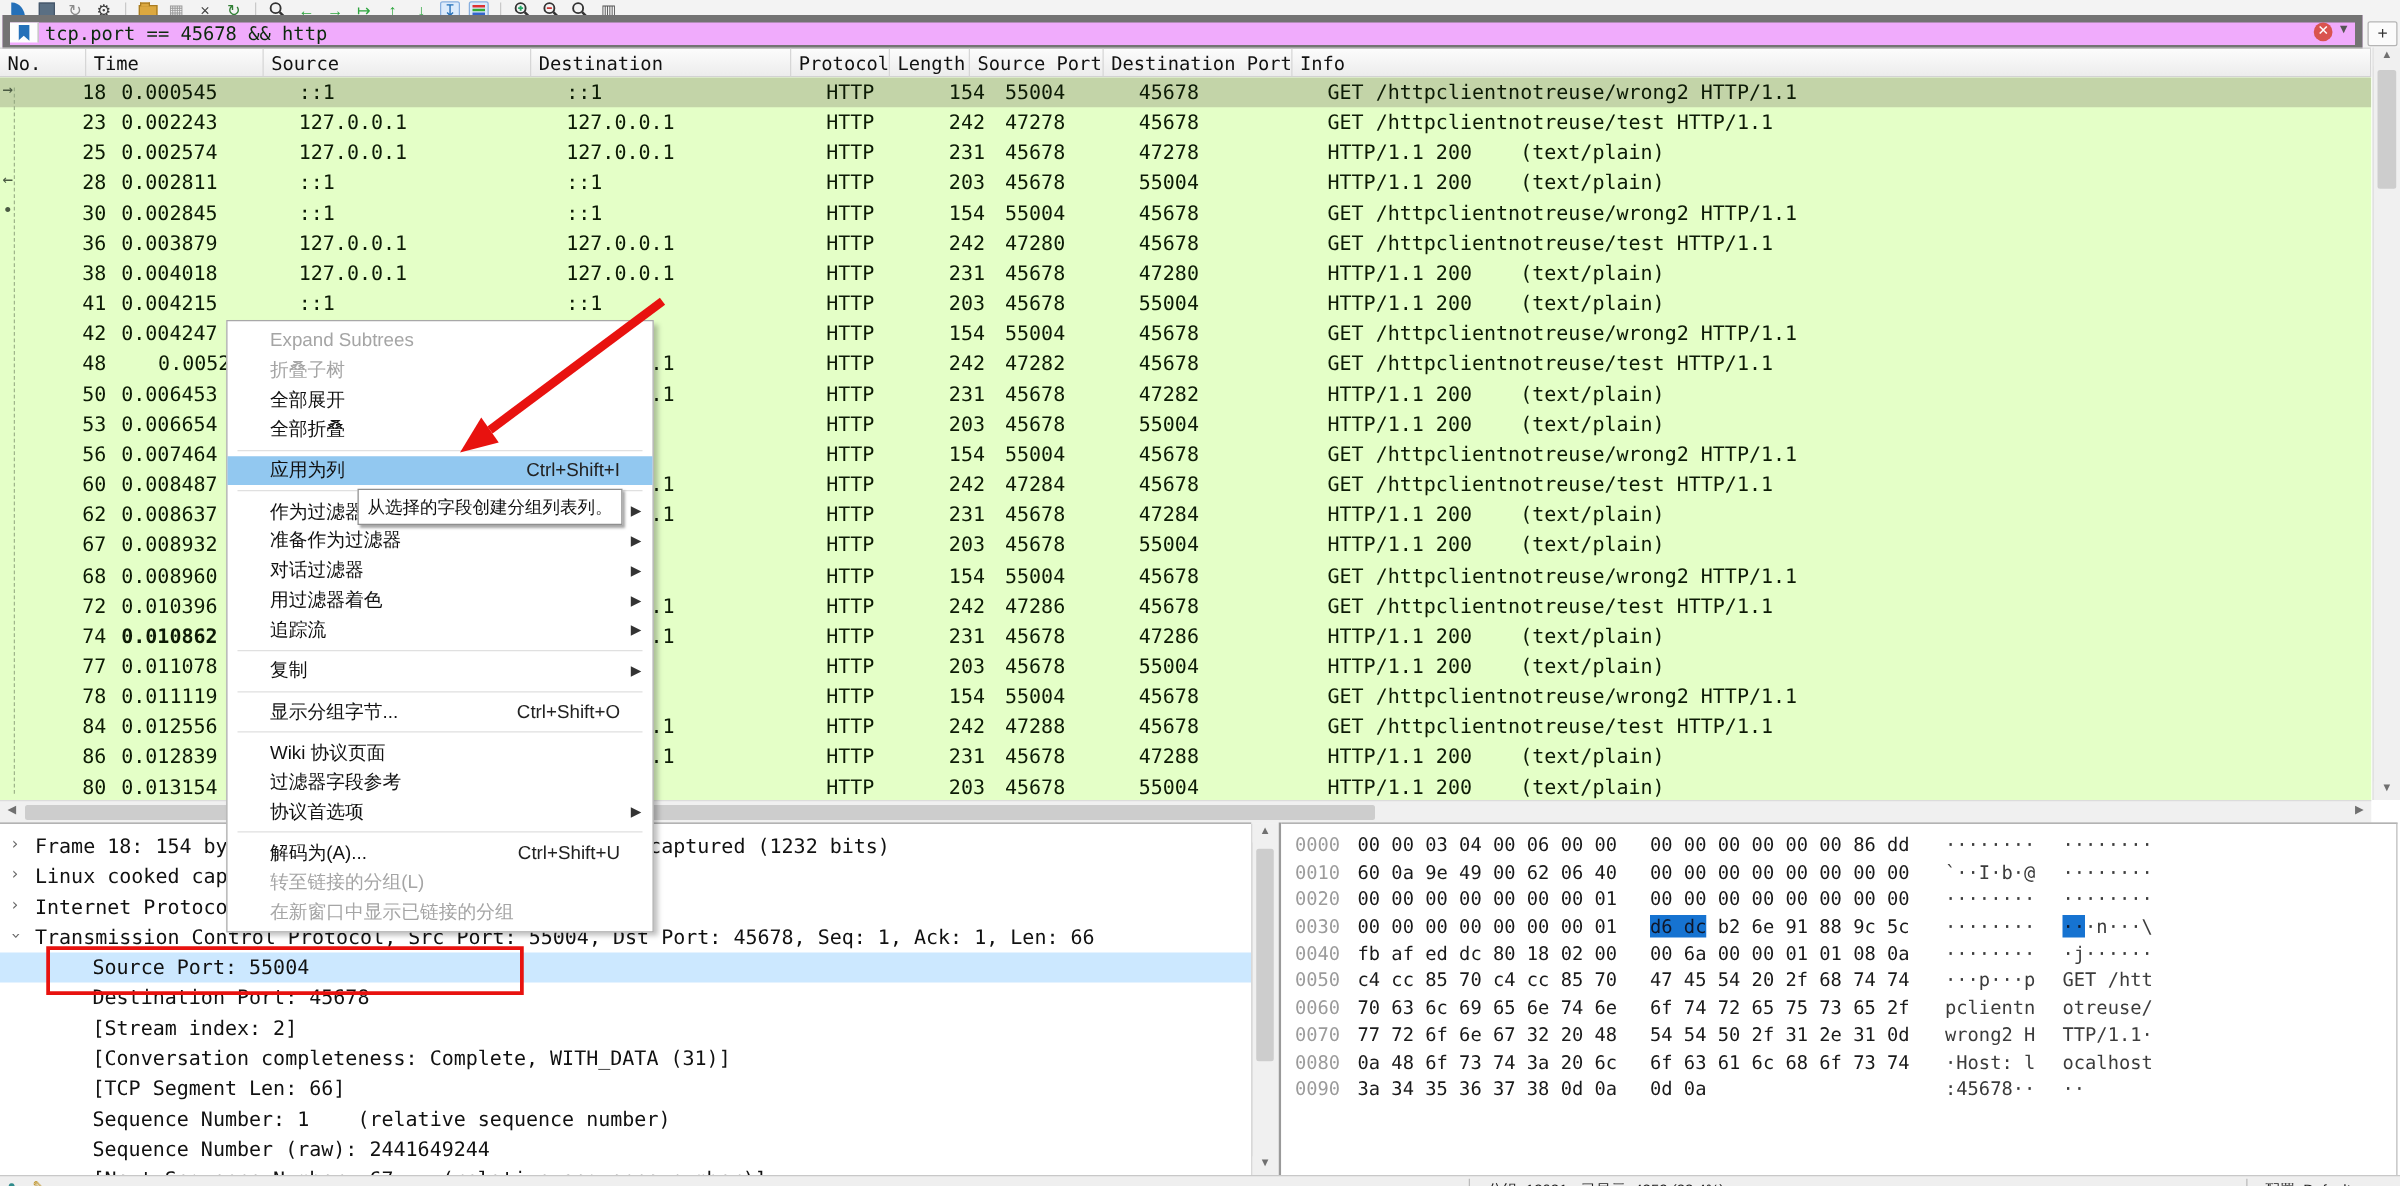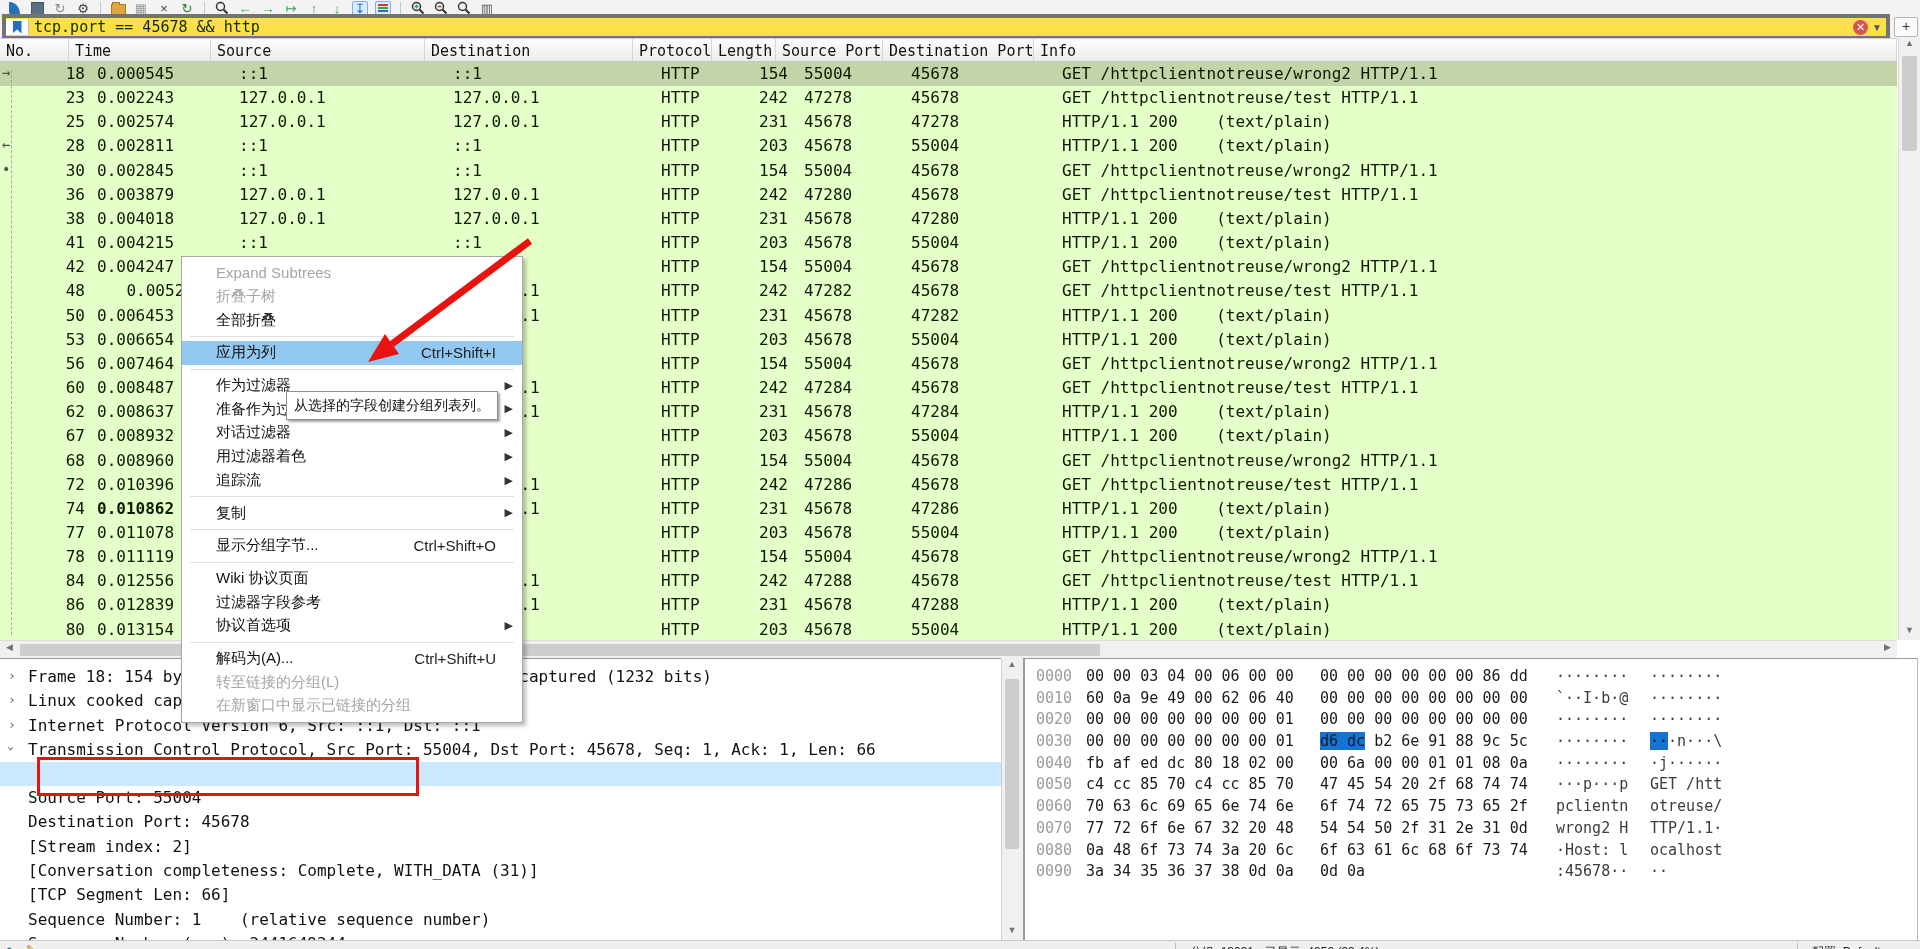--- a/index.html
+++ b/index.html
@@ -17,21 +17,21 @@
   .shape-fin{width:11px;height:13px;background:#2470b9;border-radius:0 95% 0 30%;}
   .shape-square{width:11px;height:11px;background:#5a6f83;border:1px solid #45566a;}
   .shape-folder{position:relative;width:13px;height:9px;background:#dca83f;border:1px solid #a97c22;margin-top:3px;}
   .shape-folder:before{content:"";position:absolute;left:0;top:-3px;width:6px;height:2px;background:#dca83f;border:1px solid #a97c22;border-bottom:none;}
   .shape-colorize{display:flex;flex-direction:column;gap:1px;}
   .shape-colorize i{display:block;width:10px;height:2px;}
 
   
   #filterbar{position:absolute;left:0;top:16px;width:1920px;height:22px;background:#f3f3f3;
              display:flex;align-items:center;padding:0 2px;box-sizing:border-box;gap:2px;}
-  #filter-input{flex:1;height:18px;border:4px solid #737373;background:#fde047;display:flex;align-items:center;}
+  #filter-input{flex:1;height:18px;border:6px solid #737373;background:#f0abfc;display:flex;}
   #bookmark-box{width:22px;height:16px;background:#fdfdfd;border-right:1px solid #bbb;display:flex;align-items:center;justify-content:center;}
   .shape-bookmark{width:9px;height:13px;background:#2470b9;clip-path:polygon(0 0,100% 0,100% 100%,50% 70%,0 100%);}
   #filter-text{flex:1;padding-left:5px;font-size:15px;color:#0c2a0c;}
   #filter-clear{width:15px;height:15px;border-radius:50%;background:#d9534f;color:#fff;font-size:11px;line-height:15px;text-align:center;margin-right:4px;}
   #filter-caret{color:#555;font-size:10px;margin-right:4px;}
   #filter-add{width:22px;height:18px;border:1px solid #b5b5b5;background:#fbfbfb;border-radius:2px;
               text-align:center;line-height:16px;font-size:14px;color:#333;margin-left:2px;}
 
   
   #pkheader{position:absolute;left:0;top:38px;width:1897px;height:24px;display:flex;
@@ -54,21 +54,21 @@
   #hsb-list{left:0;top:640px;width:1897px;height:18px;border-top:1px solid #dcdcdc;}
 
   
   #detailpane{position:absolute;left:0;top:658px;width:1001px;height:282px;background:#fff;
               border-top:1px solid #9a9a9a;box-sizing:border-box;overflow:hidden;}
   .dline{position:relative;height:24.3px;font-size:16px;white-space:pre;padding-top:2px;box-sizing:border-box;}
   .dline.sel{background:#cce8ff;}
   .dexp{position:absolute;left:8px;top:3px;color:#666;font-size:13px;}
   .dexp.open{display:inline-block;transform:rotate(90deg);}
   .dtext0{padding-left:28px;}
-  .dtext1{padding-left:28px;margin-top:24px;}
+  .dtext1{padding-left:74px;}
   #vsb-detail{left:1001px;top:659px;width:21px;height:281px;border-left:1px solid #d0d0d0;}
   #panedivider{position:absolute;left:1023px;top:658px;width:2px;height:282px;background:#9a9a9a;}
 
   #hexpane{position:absolute;left:1025px;top:658px;width:893px;height:282px;background:#fff;
            border-top:1px solid #9a9a9a;border-right:1px solid #bbb;box-sizing:border-box;overflow:hidden;padding-top:8px;}
   .hrow{position:relative;height:21.7px;font-size:15px;white-space:pre;}
   .hoff{position:absolute;left:11px;color:#9b9b9b;}
   .hg1{position:absolute;left:61px;color:#1a1a1a;}
   .hg2{position:absolute;left:295px;color:#1a1a1a;}
   .ha1{position:absolute;left:531px;color:#3c3c3c;}
@@ -520,20 +520,23 @@
   </div>
 
   <div id="ctxmenu">
       <div class="mitem dis">
         <span class="lbl">Expand Subtrees</span>
       </div>
       <div class="mitem dis">
         <span class="lbl">折叠子树</span>
       </div>
       <div class="mitem">
+        <span class="lbl">全部展开</span>
+      </div>
+      <div class="mitem">
         <span class="lbl">全部折叠</span>
       </div>
       <div class="msep"></div>
       <div class="mitem hi">
         <span class="lbl">应用为列</span>
         <span class="sc">Ctrl+Shift+I</span>
       </div>
       <div class="msep"></div>
       <div class="mitem">
         <span class="lbl">作为过滤器</span>

